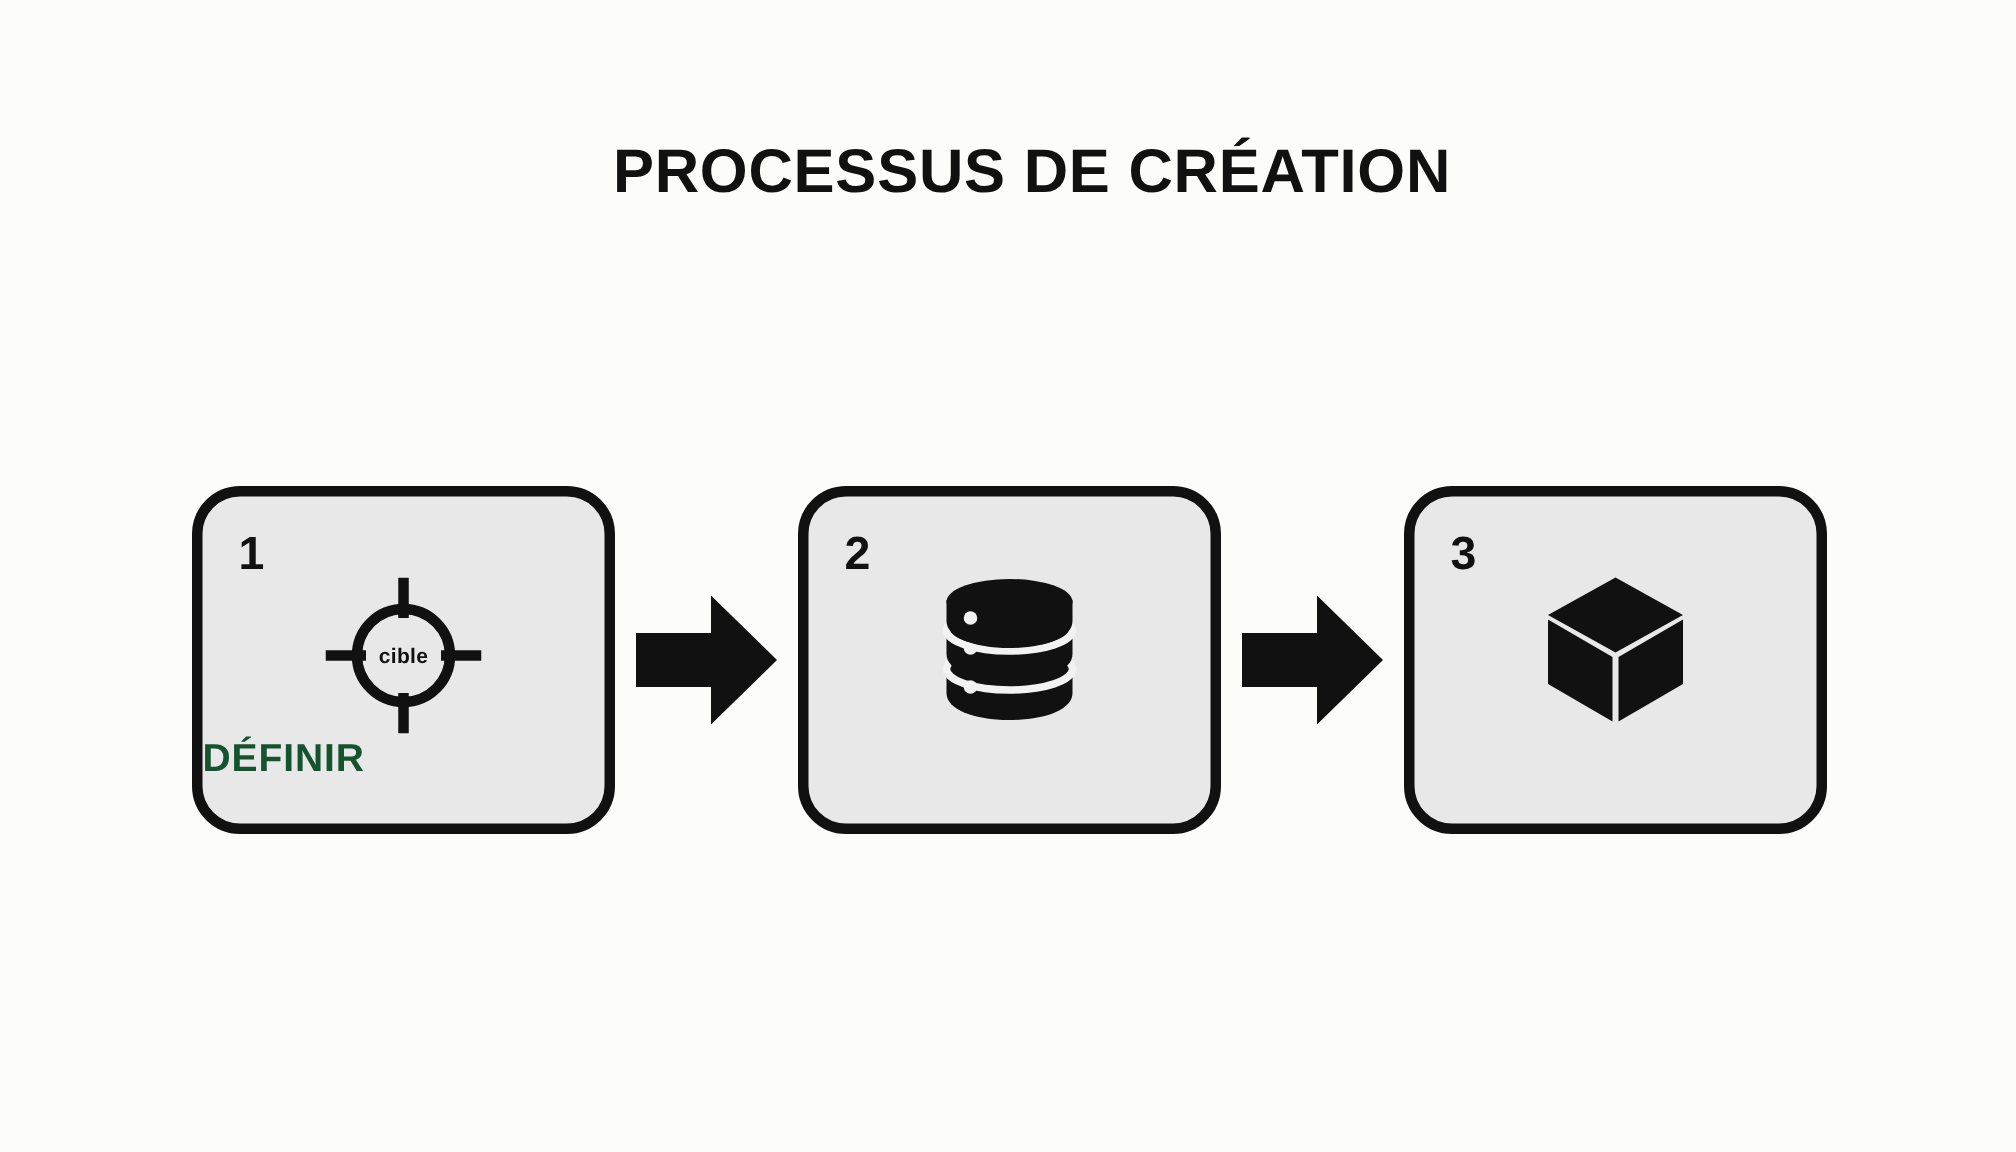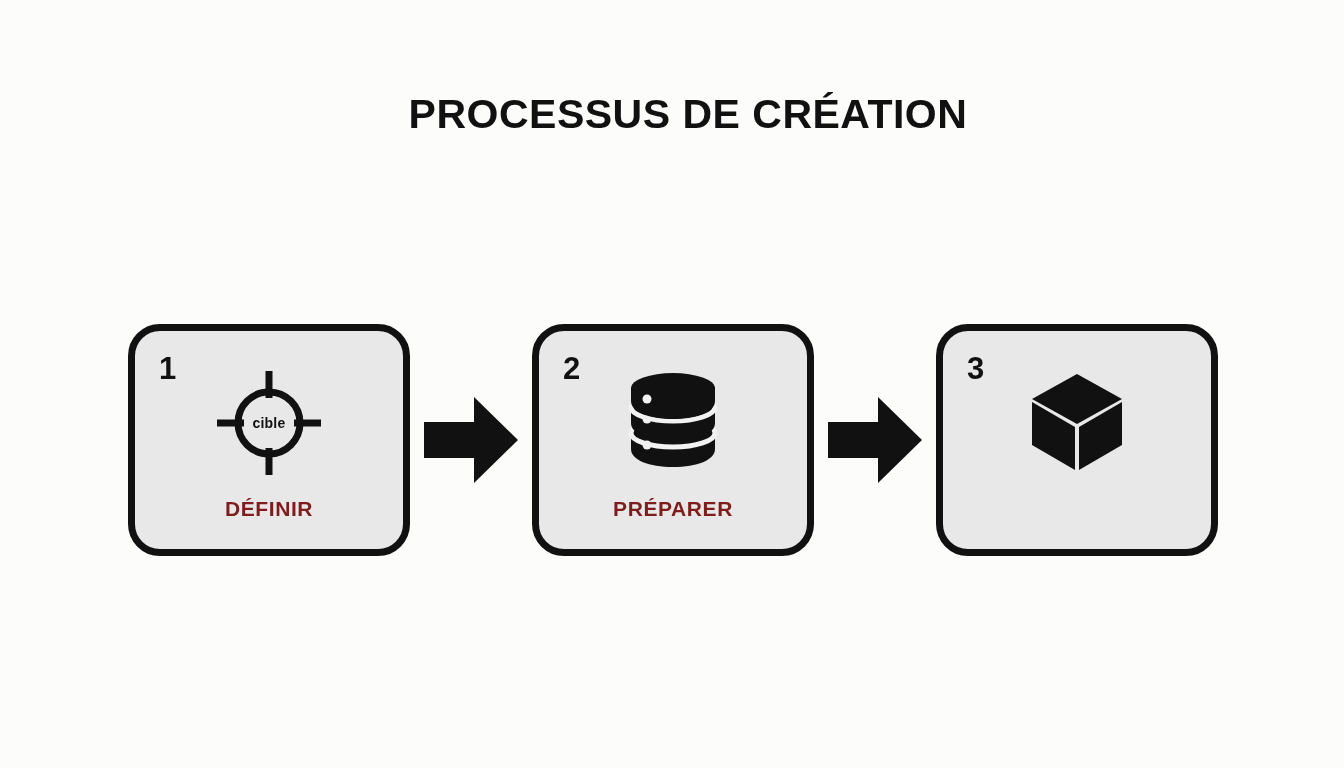--- a/index.html
+++ b/index.html
@@ -66,33 +66,33 @@
     color: #111111;
     line-height: 1;
   }
   .step-icon {
     position: absolute;
     top: 40px;
     left: 0;
     width: 100%;
     height: 118px;
     display: flex;
-    align-items: flex-start;
+    align-items: flex-end;
     justify-content: center;
   }
   .step-label {
     position: absolute;
     bottom: 28px;
     left: 0;
     width: 100%;
-    text-align: center;
-    font-size: 21px;
+    text-align: left;
+    font-size: 26px;
     font-weight: bold;
     letter-spacing: 0.6px;
-    color: #7f1d1d;
+    color: #14532d;
     text-transform: uppercase;
   }
 
   
   .target-wrap {
     position: relative;
     width: 104px;
     height: 104px;
   }
   .target-wrap svg { display: block; }
@@ -169,21 +169,20 @@
           <ellipse cx="46" cy="36" rx="42" ry="14" fill="none" stroke="#f2f2f2" stroke-width="5"></ellipse>
           <circle cx="20" cy="48" r="4.5" fill="#f2f2f2"></circle>
 
           <path d="M4 16 L4 30 C4 41 22 48 46 48 C70 48 88 41 88 30 L88 16 Z" fill="#111111"></path>
           <ellipse cx="46" cy="17" rx="42" ry="15" fill="#111111"></ellipse>
           <ellipse cx="46" cy="17" rx="42" ry="15" fill="none" stroke="#f2f2f2" stroke-width="0"></ellipse>
           <circle cx="20" cy="28" r="4.5" fill="#f2f2f2"></circle>
         </svg>
       </div>
     </div>
-    <div class="step-label">PRÉPARER</div>
   </div>
 
   <div class="flow-arrow">
     <svg width="94" height="86" viewBox="0 0 94 86" aria-hidden="true">
       <path d="M0 25 L50 25 L50 0 L94 43 L50 86 L50 61 L0 61 Z" fill="#111111"></path>
     </svg>
   </div>
 
   <div class="step-card">
     <div class="step-number">3</div>

